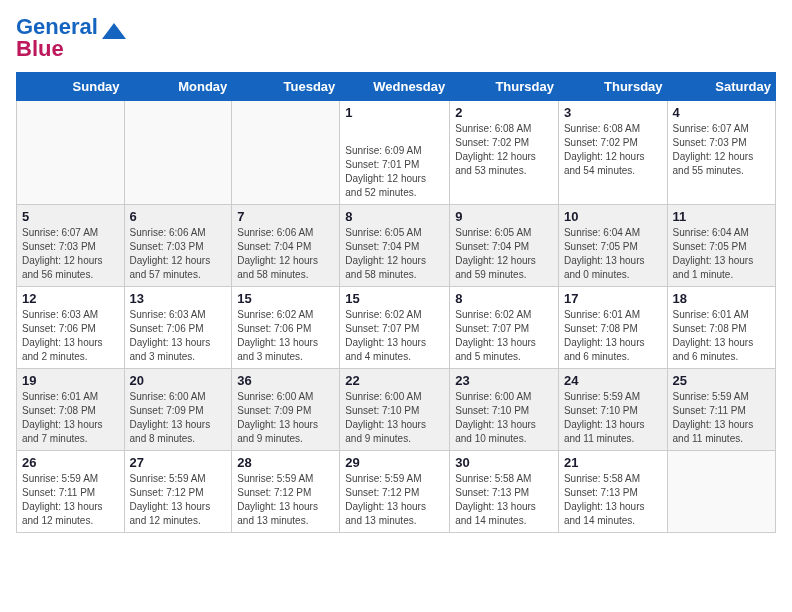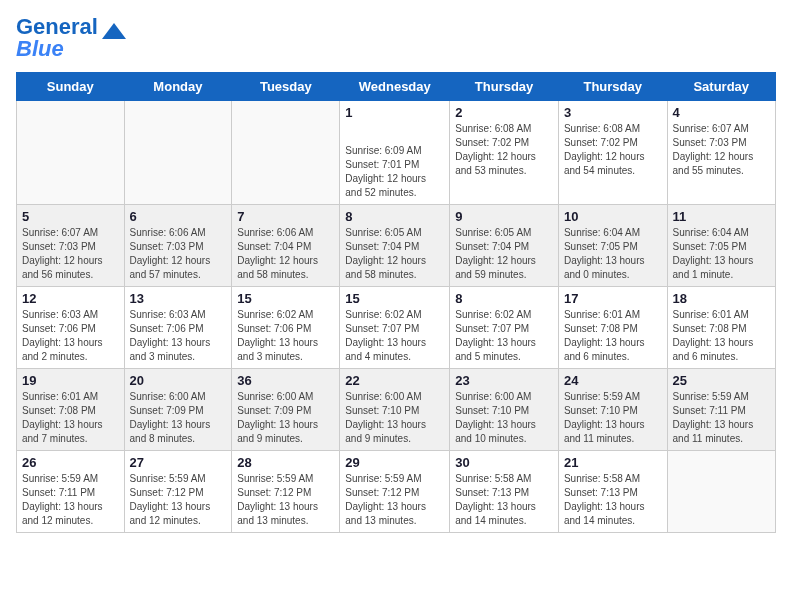--- a/index.html
+++ b/index.html
@@ -47,21 +47,21 @@
       width: 100%;
       border-collapse: collapse;
       border: 1px solid #ccc;
     }
     .calendar th {
       background: #1565c0;
       color: #fff;
       font-size: 13px;
       font-weight: bold;
       padding: 6px 4px;
-      text-align: center;
+      text-align: right;
       border: 1px solid #1565c0;
     }
     .calendar td {
       vertical-align: top;
       border: 1px solid #ccc;
       padding: 4px 5px;
       font-size: 10.5px;
       color: #333;
       width: 113px;
       min-height: 80px;
@@ -87,21 +87,21 @@
     }
   </style>
 </head>
 <body>
 
 <div class="header">
   <div class="logo">
     <div style="display:flex;align-items:center;">
       <span class="logo-text">
         <span>General</span><br>
-        <span style="color:#3b82f6;font-style:italic;">Blue</span>
+        <span style="color:#be185d;">Blue</span>
       </span>
       <svg width="28" height="28" viewBox="0 0 28 28" style="margin-left:2px;margin-top:-10px;">
         <polygon points="14,4 26,20 2,20" fill="#1565c0"></polygon>
       </svg>
     </div>
   </div>
   <div class="title-block">
     <div class="month-title"></div>
     <div class="location-title"></div>
   </div>

